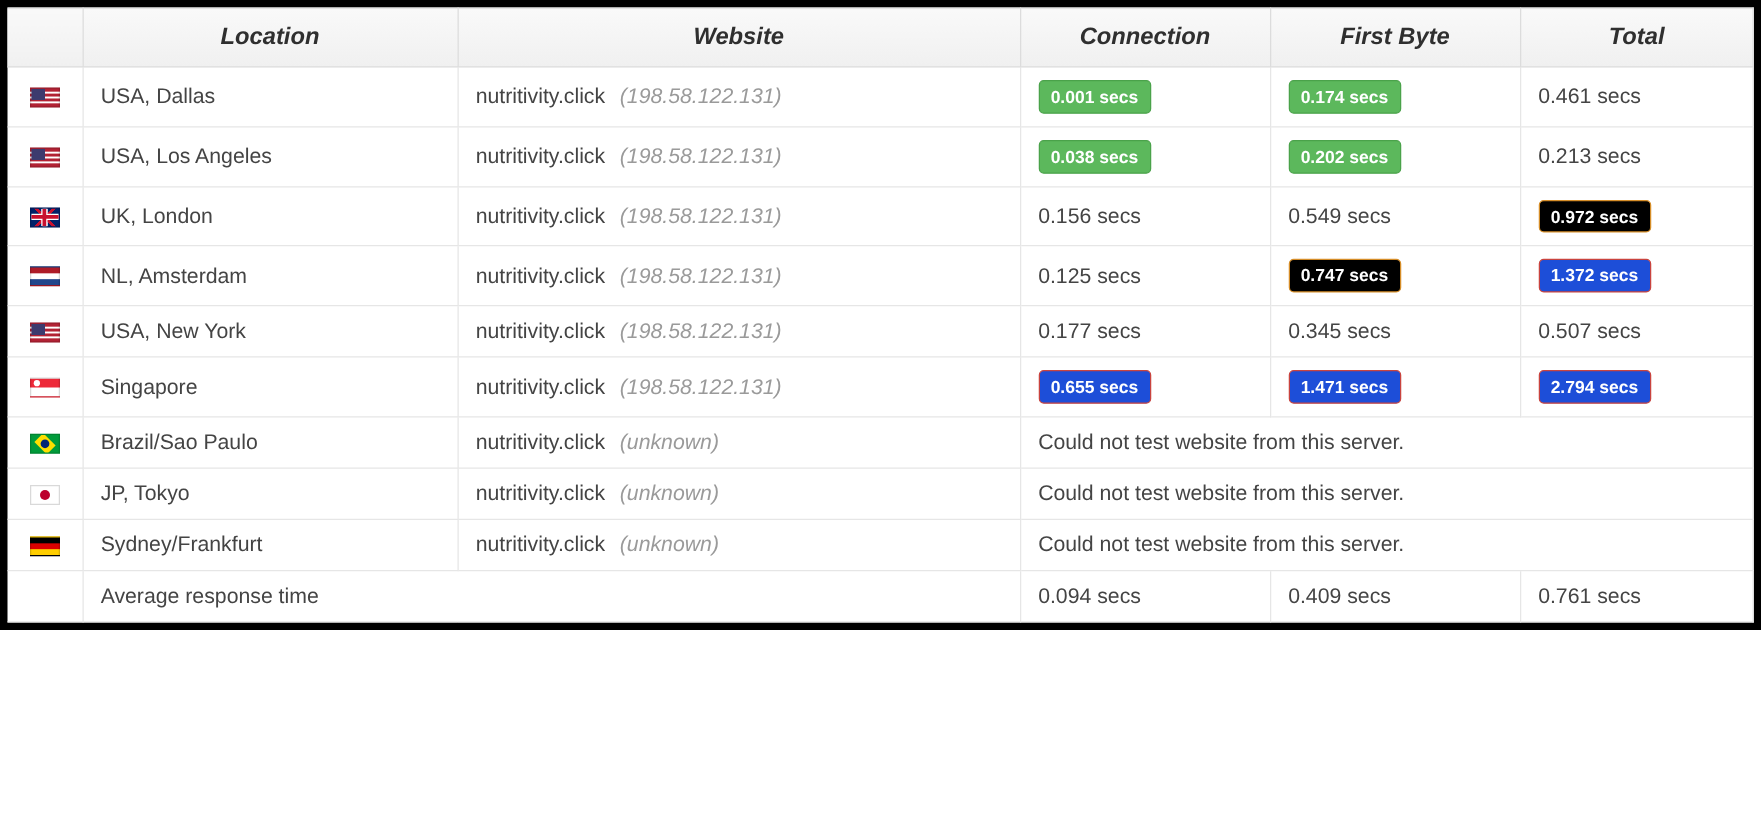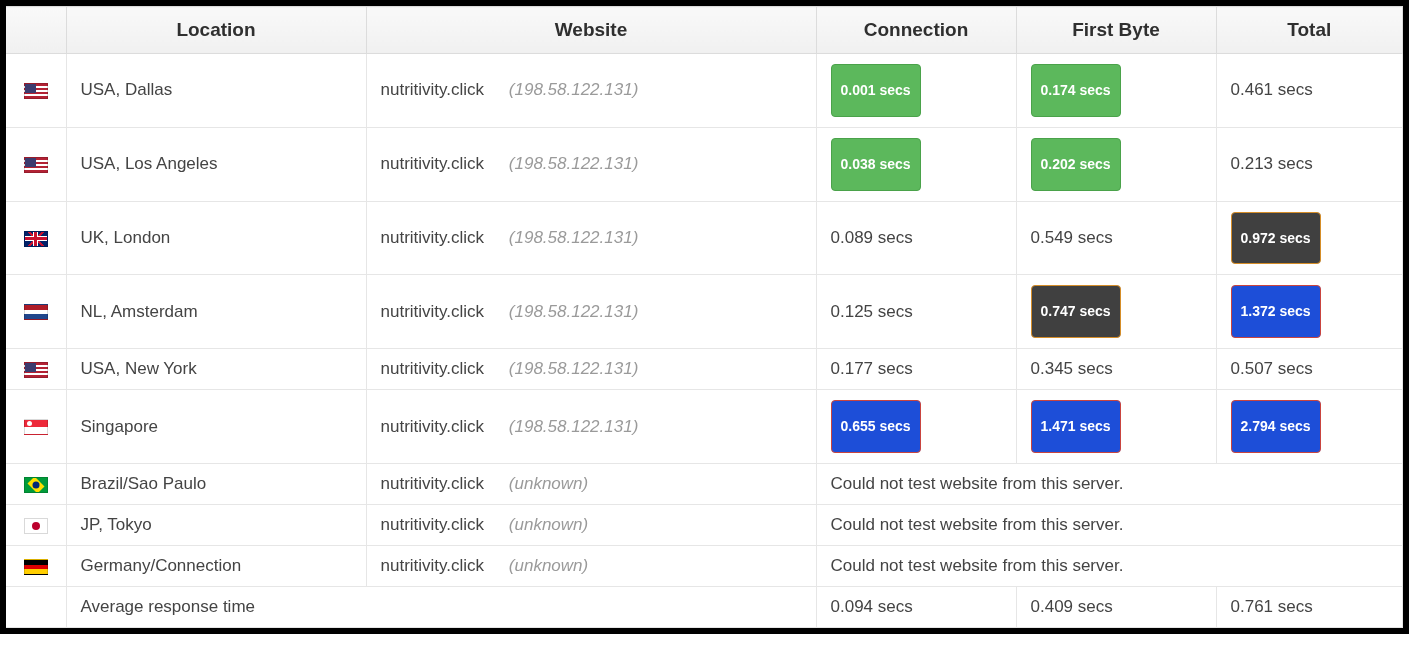--- a/index.html
+++ b/index.html
@@ -30,52 +30,53 @@
 
   thead th {
     background: #f8f8f8;
     background: linear-gradient(#f9f9f9, #f0f0f0);
     border: 1px solid #dcdcdc;
     font-weight: 700;
     color: #2f2f2f;
     padding: 12px 14px;
     text-align: center;
     font-size: 19px;
+    font-style: italic;
   }
   thead th.th-flag {
     border-left: none;
   }
   tbody td {
     border: 1px solid #e6e6e6;
     padding: 10px 14px;
     vertical-align: middle;
     text-align: left;
     color: #444;
   }
   tbody td.flag-cell {
     text-align: center;
     border-left: none;
     padding: 8px 6px;
   }
   tbody td.site-cell .ip {
     color: #9a9a9a;
     font-style: italic;
-    margin-left: 20px;
+    margin-left: 7px;
   }
   .badge {
     display: inline-block;
     color: #fff;
     font-weight: 700;
     font-size: 14px;
-    padding: 17px 9px;
+    padding: 4px 9px;
     border-radius: 4px;
     line-height: 1.2;
   }
   .badge.green  { background: #5cb85c; border: 1px solid #4aa24a; }
-  .badge.orange { background: #404040; border: 1px solid #d58d28; text-align: right; }
+  .badge.orange { background: #000000; border: 1px solid #d58d28; text-align: right; }
   .badge.red    { background: #1d4ed8; border: 1px solid #c9443f; }
   tfoot td {
     border: 1px solid #e6e6e6;
     padding: 10px 14px;
     color: #444;
     margin-top: 32px;
   }
   tfoot td.flag-cell { border-left: none; }
 
   
@@ -247,21 +248,21 @@
           <td>USA, Los Angeles</td>
           <td class="site-cell"><span>nutritivity.click</span> <span class="ip"> (198.58.122.131)</span></td>
           <td><span class="badge green">0.038 secs</span></td>
           <td><span class="badge green">0.202 secs</span></td>
           <td>0.213 secs</td>
         </tr>
         <tr>
           <td class="flag-cell"><span class="flag flag-gb"></span></td>
           <td>UK, London</td>
           <td class="site-cell"><span>nutritivity.click</span> <span class="ip"> (198.58.122.131)</span></td>
-          <td>0.089 secs</td>
+          <td>0.156 secs</td>
           <td>0.549 secs</td>
           <td><span class="badge orange">0.972 secs</span></td>
         </tr>
         <tr>
           <td class="flag-cell"><span class="flag flag-nl"></span></td>
           <td>NL, Amsterdam</td>
           <td class="site-cell"><span>nutritivity.click</span> <span class="ip"> (198.58.122.131)</span></td>
           <td>0.125 secs</td>
           <td><span class="badge orange">0.747 secs</span></td>
           <td><span class="badge red">1.372 secs</span></td>
@@ -289,21 +290,21 @@
           <td colspan="3">Could not test website from this server.</td>
         </tr>
         <tr>
           <td class="flag-cell"><span class="flag flag-jp"></span></td>
           <td>JP, Tokyo</td>
           <td class="site-cell"><span>nutritivity.click</span> <span class="ip"> (unknown)</span></td>
           <td colspan="3">Could not test website from this server.</td>
         </tr>
         <tr>
           <td class="flag-cell"><span class="flag flag-de"></span></td>
-          <td>Germany/Connection</td>
+          <td>Sydney/Frankfurt</td>
           <td class="site-cell"><span>nutritivity.click</span> <span class="ip"> (unknown)</span></td>
           <td colspan="3">Could not test website from this server.</td>
         </tr>
       </tbody>
     <tfoot>
       <tr>
         <td class="flag-cell"></td>
         <td colspan="2">Average response time</td>
         <td>0.094 secs</td>
         <td>0.409 secs</td>

